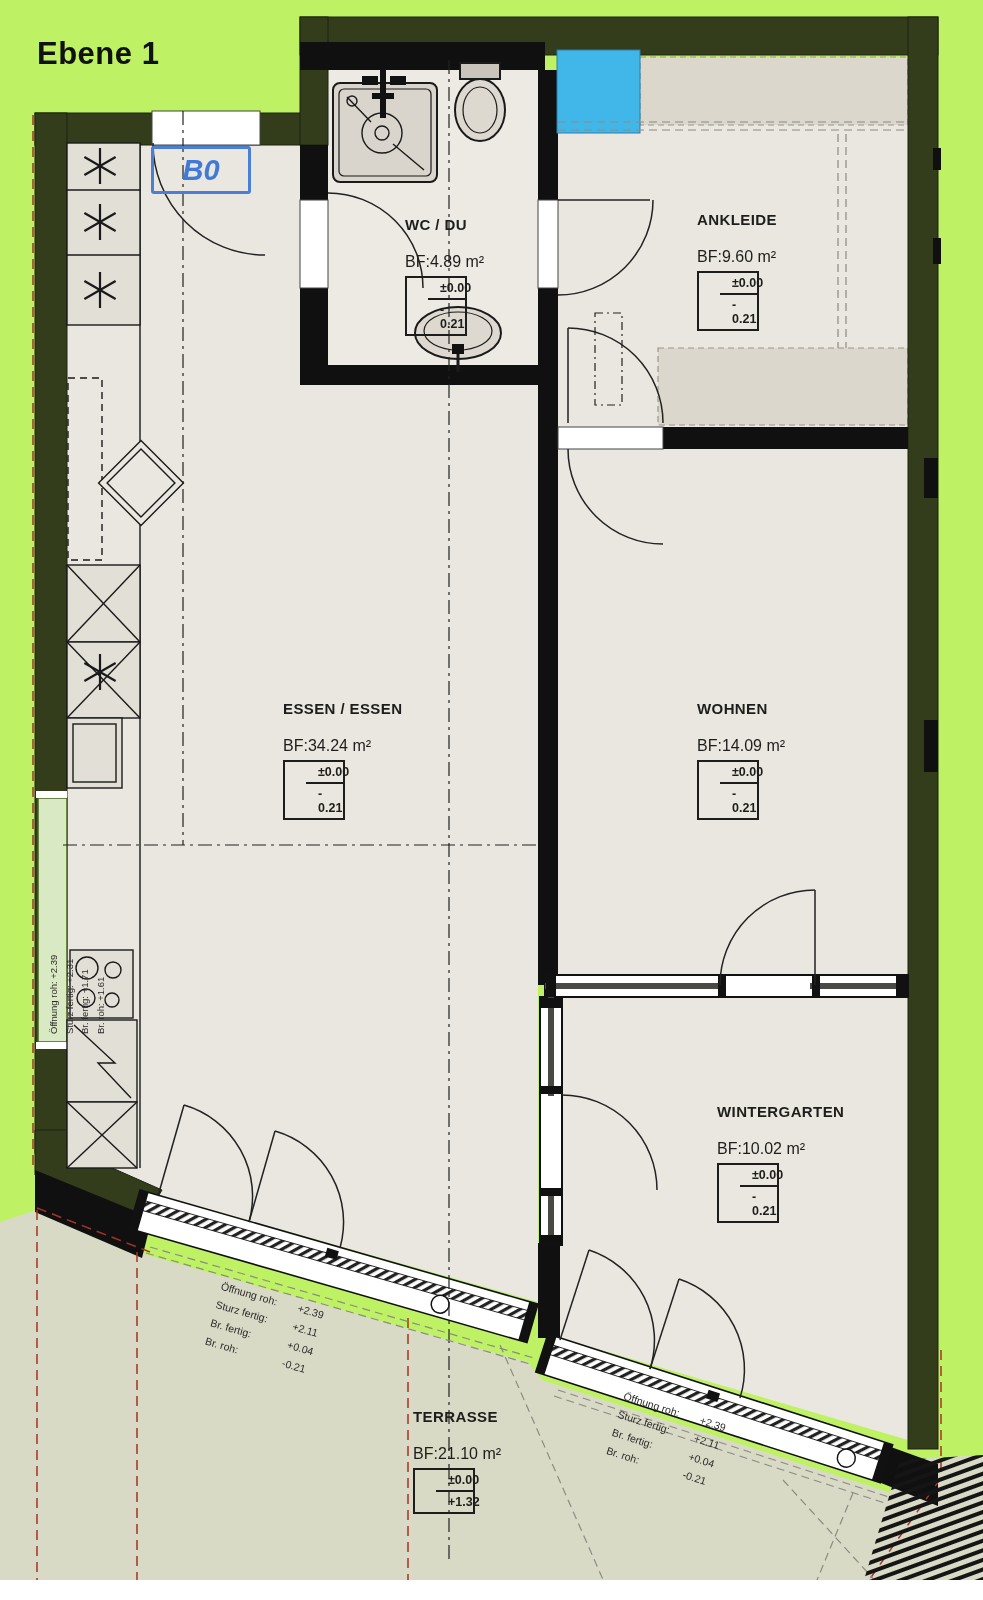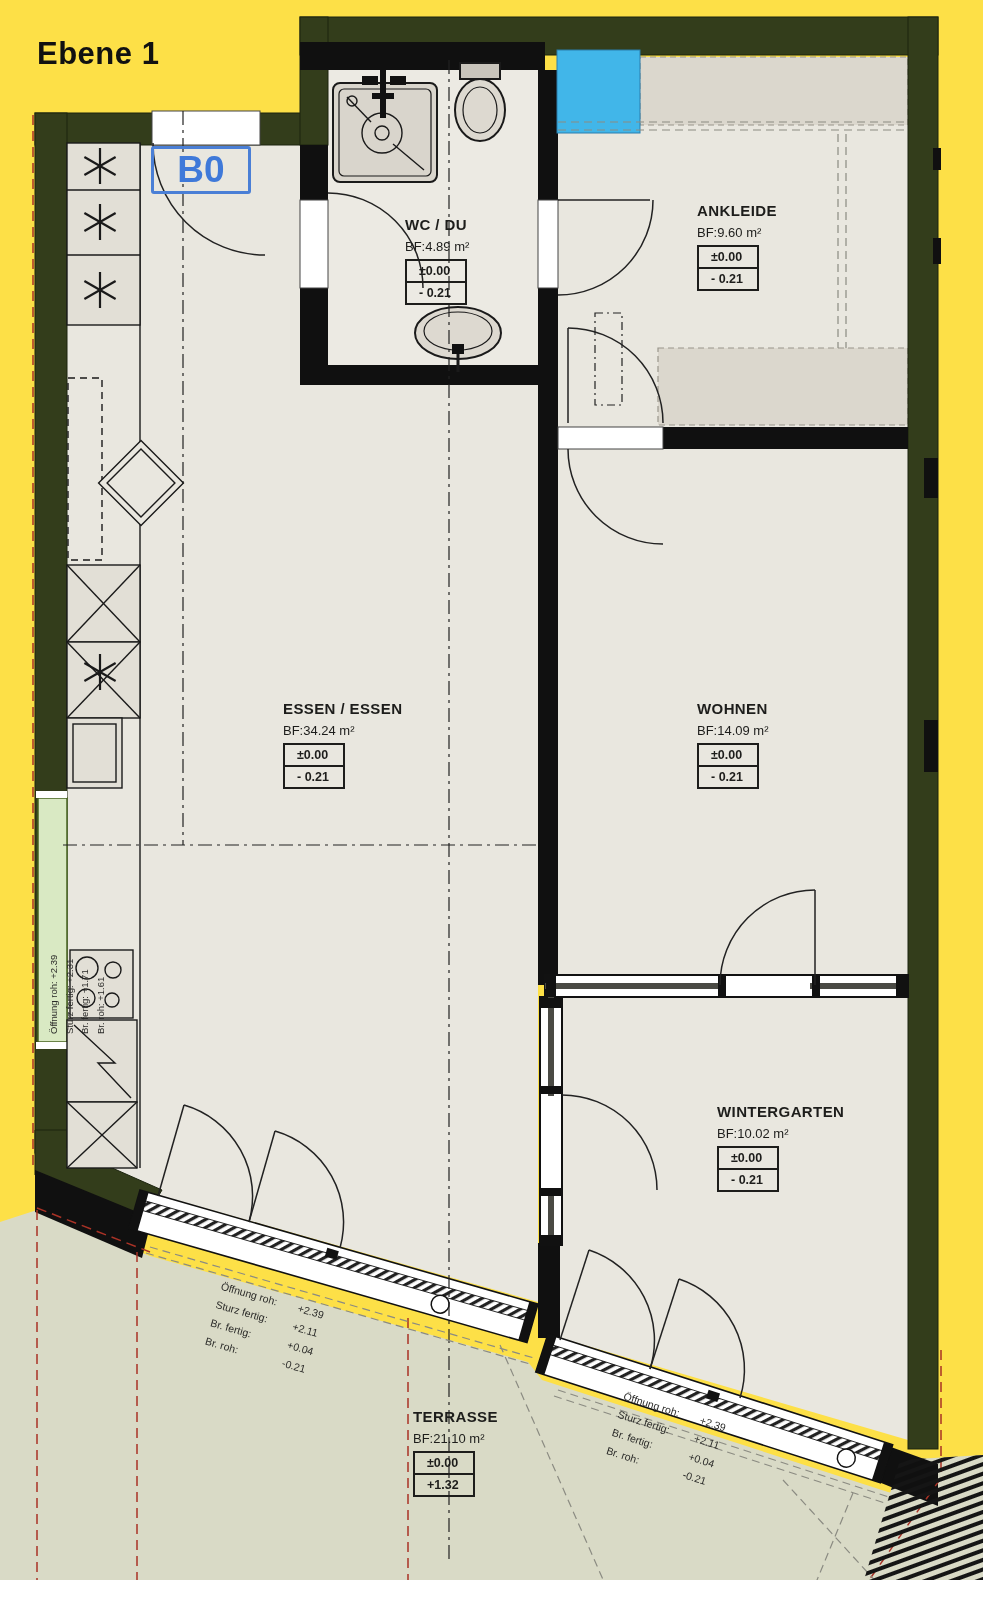--- a/index.html
+++ b/index.html
@@ -1,29 +1,29 @@
 <!DOCTYPE html>
 <html><head>
 <meta charset="utf-8">
 <style>
   html,body{margin:0;padding:0;background:#ffffff;}
-  #plan{position:relative;width:983px;height:1580px;background:#fde047;overflow:hidden;
+  #plan{position:relative;width:983px;height:1580px;background:#bef264;overflow:hidden;
         font-family:"Liberation Sans",sans-serif;}
   #plan svg{position:absolute;left:0;top:0;}
   .title{position:absolute;left:37px;top:36px;font-size:31px;font-weight:bold;color:#111;
          letter-spacing:0.5px;}
   .room-label{position:absolute;color:#1d1d1b;}
   .room-name{font-weight:bold;font-size:15px;letter-spacing:0.4px;white-space:nowrap;}
-  .room-area{font-size:13px;margin-top:6px;white-space:nowrap;}
+  .room-area{font-size:16px;margin-top:20px;white-space:nowrap;}
   .lvl{margin-top:5px;border:2px solid #1d1d1b;width:58px;font-size:12.5px;font-weight:bold;}
-  .lvl div{padding:3px 12px;}
+  .lvl div{padding:3px 12px;margin-left:21px;}
   .lvl .top{border-bottom:2px solid #1d1d1b;}
   .door-tag{position:absolute;left:151px;top:146px;width:94px;height:42px;
             border:3px solid #4a7fd6;border-radius:3px;display:flex;align-items:center;
-            justify-content:center;font-size:37px;font-weight:bold;color:#3f79d9;}
+            justify-content:center;font-size:29px;font-weight:bold;color:#3f79d9;font-style:italic;}
   .rot-anno{position:absolute;transform-origin:0 0;color:#2a2a28;}
   .kitchen-anno{left:46px;top:1034px;transform:rotate(-90deg);width:210px;font-size:9.5px;}
   .kitchen-anno div{height:15.5px;line-height:15.5px;white-space:nowrap;}
   .terr-anno{display:grid;grid-template-columns:80px 52px;grid-auto-rows:19px;
              font-size:10.5px;align-items:center;}
   .terr-anno span{white-space:nowrap;}
   .terr-anno .val{text-align:left;}
   .ta-left{left:224px;top:1276px;transform:rotate(16deg);}
   .ta-right{left:627px;top:1386px;transform:rotate(17.5deg);}
 </style>
@@ -285,21 +285,21 @@
 
 <div class="room-label" style="left:405px;top:216px;">
   <div class="room-name">WC / DU</div>
   <div class="room-area">BF:4.89 m²</div>
   <div class="lvl">
     <div class="top">±0.00</div>
     <div>- 0.21</div>
   </div>
 </div>
 
-<div class="room-label" style="left:697px;top:202px;">
+<div class="room-label" style="left:697px;top:211px;">
   <div class="room-name">ANKLEIDE</div>
   <div class="room-area">BF:9.60 m²</div>
   <div class="lvl">
     <div class="top">±0.00</div>
     <div>- 0.21</div>
   </div>
 </div>
 
 <div class="room-label" style="left:283px;top:700px;">
   <div class="room-name">ESSEN / ESSEN</div>

